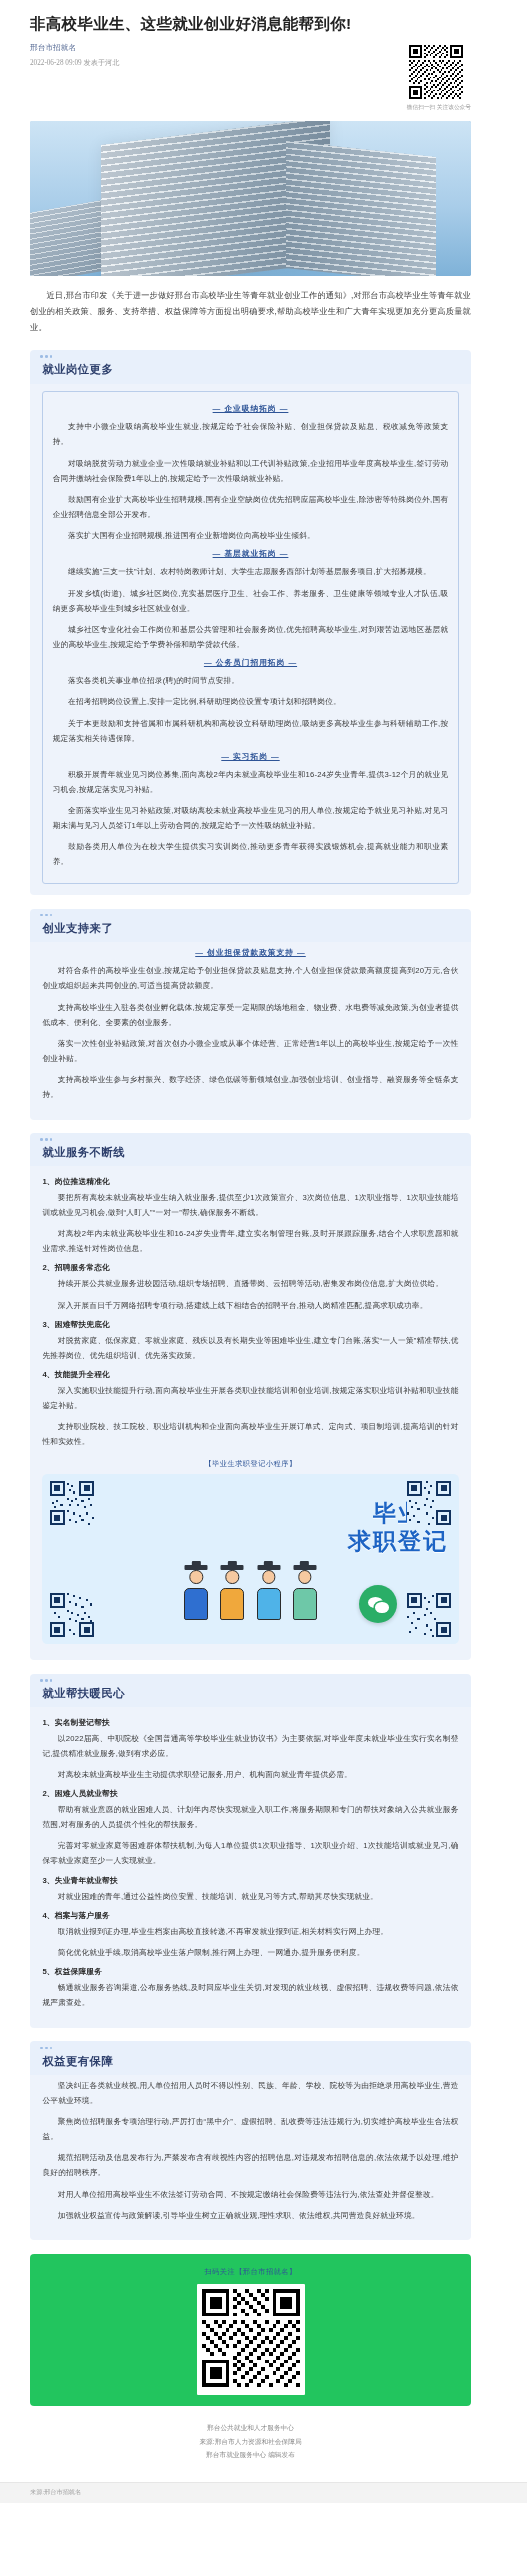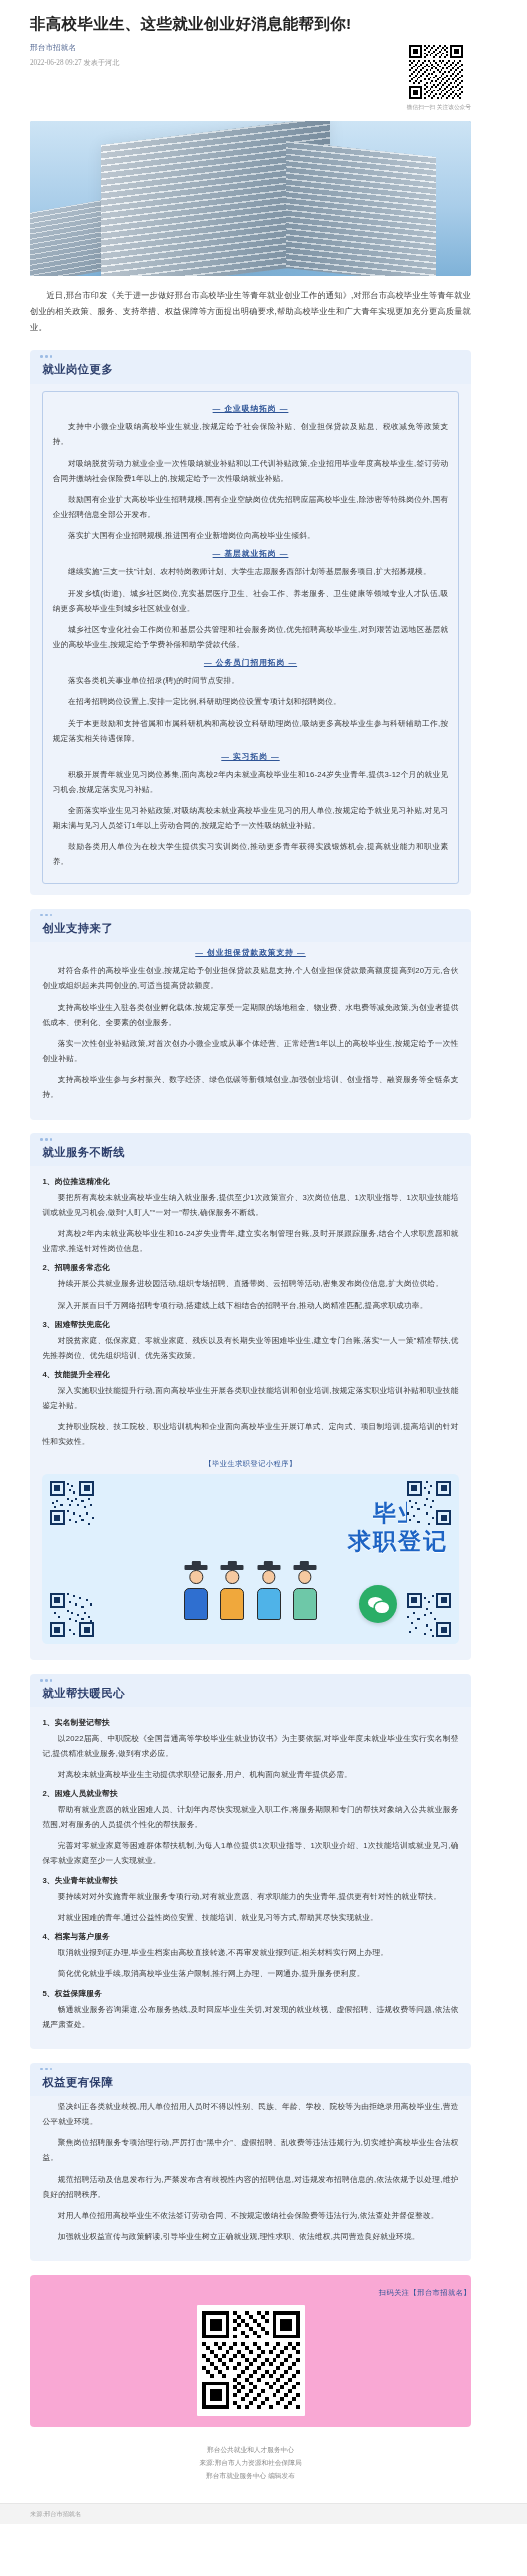--- a/index.html
+++ b/index.html
@@ -291,24 +291,24 @@
   .wechat-badge::after {
     content: "";
     position: absolute; left: 16.5px; top: 17px;
     width: 13.4px; height: 10.3px; border-radius: 50%;
     background: #ffffff;
     box-shadow: 0 0 0 1.5px #2aae67;
   }
 
   
   .bottom-qr-wrap {
-    background: #f9a8d4;
+    background: #22c55e;
     border-radius: 4.1px;
     padding: 13.4px 0 11.3px 0;
-    text-align: right;
+    text-align: center;
     margin-top: 13.4px;
   }
   .bottom-qr-inner {
     background: #ffffff;
     width: 108px;
     margin: 0 auto;
     padding: 5.2px;
     border-radius: 1px;
     position: relative;
   }
@@ -338,21 +338,21 @@
 <body>
 
 <div class="page">
 
   <div class="article-title">非高校毕业生、这些就业创业好消息能帮到你!</div>
 
   <div class="meta-row">
     <div class="meta-left">
       <div class="meta-account">邢台市招就名</div>
       <div class="meta-sub">
-        <span>2022-06-28 09:27 发表于河北</span>
+        <span>2022-06-28 09:09 发表于河北</span>
       </div>
     </div>
     <div>
       <div class="qr-head">
         <svg class="qr" width="58" height="58" viewBox="0 0 29 29" shape-rendering="crispEdges">
           <rect width="29" height="29" fill="#ffffff"></rect>
           <g fill="#000000">
             <rect x="0" y="0" width="7" height="1"></rect>
               <rect x="0" y="6" width="7" height="1"></rect>
             <rect x="0" y="0" width="1" height="7"></rect>
@@ -893,21 +893,20 @@
 
       <div class="num-head">1、实名制登记帮扶</div>
       <p class="body">以2022届高、中职院校《全国普通高等学校毕业生就业协议书》为主要依据,对毕业年度未就业毕业生实行实名制登记,提供精准就业服务,做到有求必应。</p>
       <p class="body">对离校未就业高校毕业生主动提供求职登记服务,用户、机构面向就业青年提供必需。</p>
 
       <div class="num-head">2、困难人员就业帮扶</div>
       <p class="body">帮助有就业意愿的就业困难人员、计划年内尽快实现就业入职工作,将服务期限和专门的帮扶对象纳入公共就业服务范围,对有服务的人员提供个性化的帮扶服务。</p>
       <p class="body">完善对零就业家庭等困难群体帮扶机制,为每人1单位提供1次职业指导、1次职业介绍、1次技能培训或就业见习,确保零就业家庭至少一人实现就业。</p>
 
       <div class="num-head">3、失业青年就业帮扶</div>
-      <p class="body">要持续对对外实施青年就业服务专项行动,对有就业意愿、有求职能力的失业青年,提供更有针对性的就业帮扶。</p>
       <p class="body">对就业困难的青年,通过公益性岗位安置、技能培训、就业见习等方式,帮助其尽快实现就业。</p>
 
       <div class="num-head">4、档案与落户服务</div>
       <p class="body">取消就业报到证办理,毕业生档案由高校直接转递,不再审发就业报到证,相关材料实行网上办理。</p>
       <p class="body">简化优化就业手续,取消高校毕业生落户限制,推行网上办理、一网通办,提升服务便利度。</p>
 
       <div class="num-head">5、权益保障服务</div>
       <p class="body">畅通就业服务咨询渠道,公布服务热线,及时回应毕业生关切,对发现的就业歧视、虚假招聘、违规收费等问题,依法依规严肃查处。</p>
     </div>
   </div>

